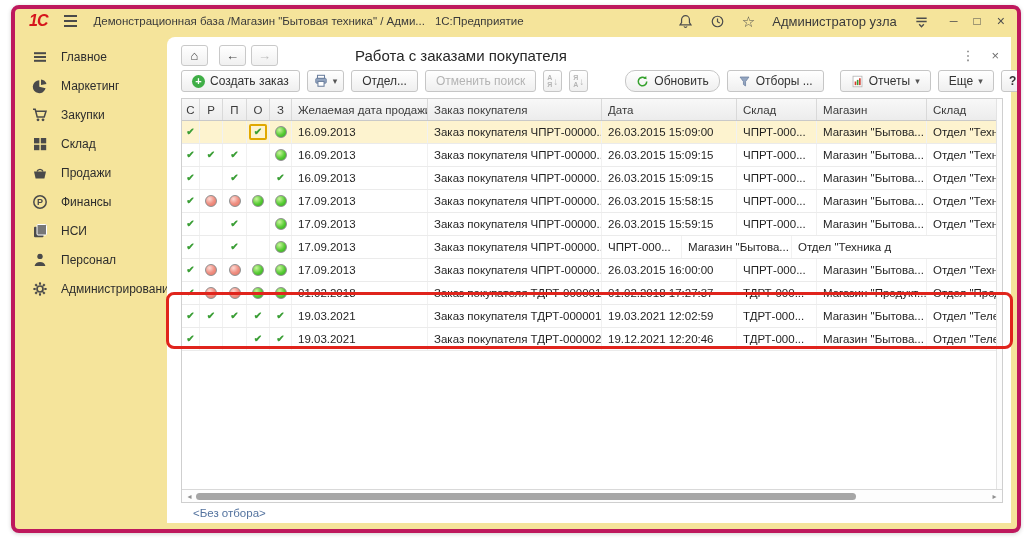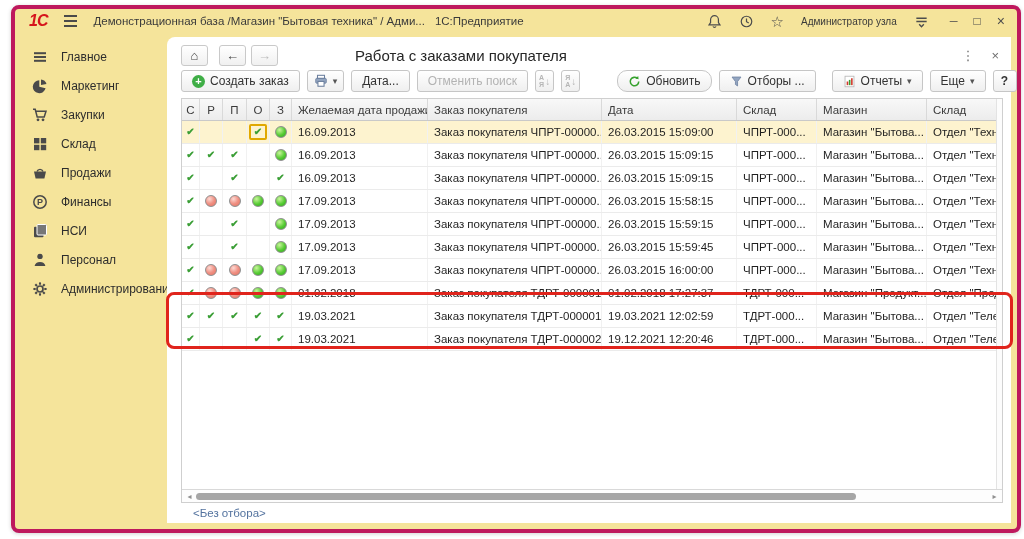--- a/index.html
+++ b/index.html
@@ -23,21 +23,21 @@
   .hamburger i { display:block; width:13px; height:2px; background:#4a4a4a; }
   .db-title { margin-left:16px; font-size:11.5px; color:#3a3a3a; white-space:nowrap; }
   .app-name { margin-left:10px; font-size:11.5px; color:#3a3a3a; white-space:nowrap; }
   .search { margin-left:14px; width:196px; height:17px; background:#faf0ba; border-radius:2px;
     display:flex; align-items:center; padding:0 5px; gap:4px; }
   .search input { border:none; outline:none; background:transparent; font-size:11px; color:#555;
     font-family:"Liberation Sans", sans-serif; width:100%; }
   .search input::placeholder { color:#a3a096; }
   .top-right { margin-left:auto; display:flex; align-items:center; gap:17px; }
   .top-ico { color:#4d4d4d; font-size:14px; line-height:1; cursor:pointer; display:flex; align-items:center; }
-  .user-name { font-size:10px; color:#3a3a3a; white-space:nowrap;text-align:right; }
+  .user-name { font-size:13px; color:#3a3a3a; white-space:nowrap;text-align:right; }
   .win-controls { display:flex; align-items:center; gap:16px; margin-left:4px; }
   .win-controls span { color:#4d4d4d; font-size:11px; cursor:pointer; line-height:1; }
   
   .body-row { flex:1; display:flex; min-height:0; }
   .sidebar { width:152px; flex:0 0 auto; padding-top:9px; }
   .side-item { height:29px; display:flex; align-items:center; gap:13px; padding-left:17px;
     font-size:12px; color:#2d2d2d; cursor:pointer; white-space:nowrap; }
   .side-icon { width:16px; height:16px; flex:0 0 auto; display:flex; align-items:center; justify-content:center; }
   
   .main { flex:1; background:#fff; margin:4px 6px 6px 0; border-radius:8px 0 0 0;
@@ -268,21 +268,21 @@
         </span>
         <span class="btn icon-btn">
           <svg width="14" height="14" viewBox="0 0 16 16">
             <rect x="4" y="1.5" width="8" height="3.5" fill="#fff" stroke="#6b7f9e" stroke-width="1.2"></rect>
             <rect x="2" y="5" width="12" height="5.5" rx="1" fill="#93a5c0" stroke="#6b7f9e" stroke-width="1"></rect>
             <rect x="4.5" y="8.5" width="7" height="5.5" fill="#fff" stroke="#6b7f9e" stroke-width="1.2"></rect>
           </svg>
           <span class="caret">▾</span>
         </span>
         <span class="btn">
-            <span>Дата...</span>
+            <span>Отдел...</span>
           </span>
         <span class="btn disabled">
             <span>Отменить поиск</span>
           </span>
         <span class="btn sort-btn">
           <span class="sort-letters">
             <span>А</span>
               <span>Я</span>
           </span>
           <span class="sort-arrow">↓</span>
@@ -451,21 +451,20 @@
               <div class="td st w-s2"></div>
               <div class="td st w-s3">
                 <span class="check">✔</span>
               </div>
               <div class="td st w-s4"></div>
               <div class="td st w-s5">
                 <span class="ball green"></span>
               </div>
               <div class="td w-wish">17.09.2013</div>
               <div class="td w-order">Заказ покупателя ЧПРТ-00000...</div>
-              <div class="td w-date">26.03.2015 15:59:45</div>
               <div class="td w-number">ЧПРТ-000...</div>
               <div class="td w-store">Магазин "Бытова...</div>
               <div class="td w-wh">Отдел "Техника д</div>
             </div>
             <div class="tr">
               <div class="td st w-s1">
                 <span class="check">✔</span>
               </div>
               <div class="td st w-s2">
                 <span class="ball red"></span>

